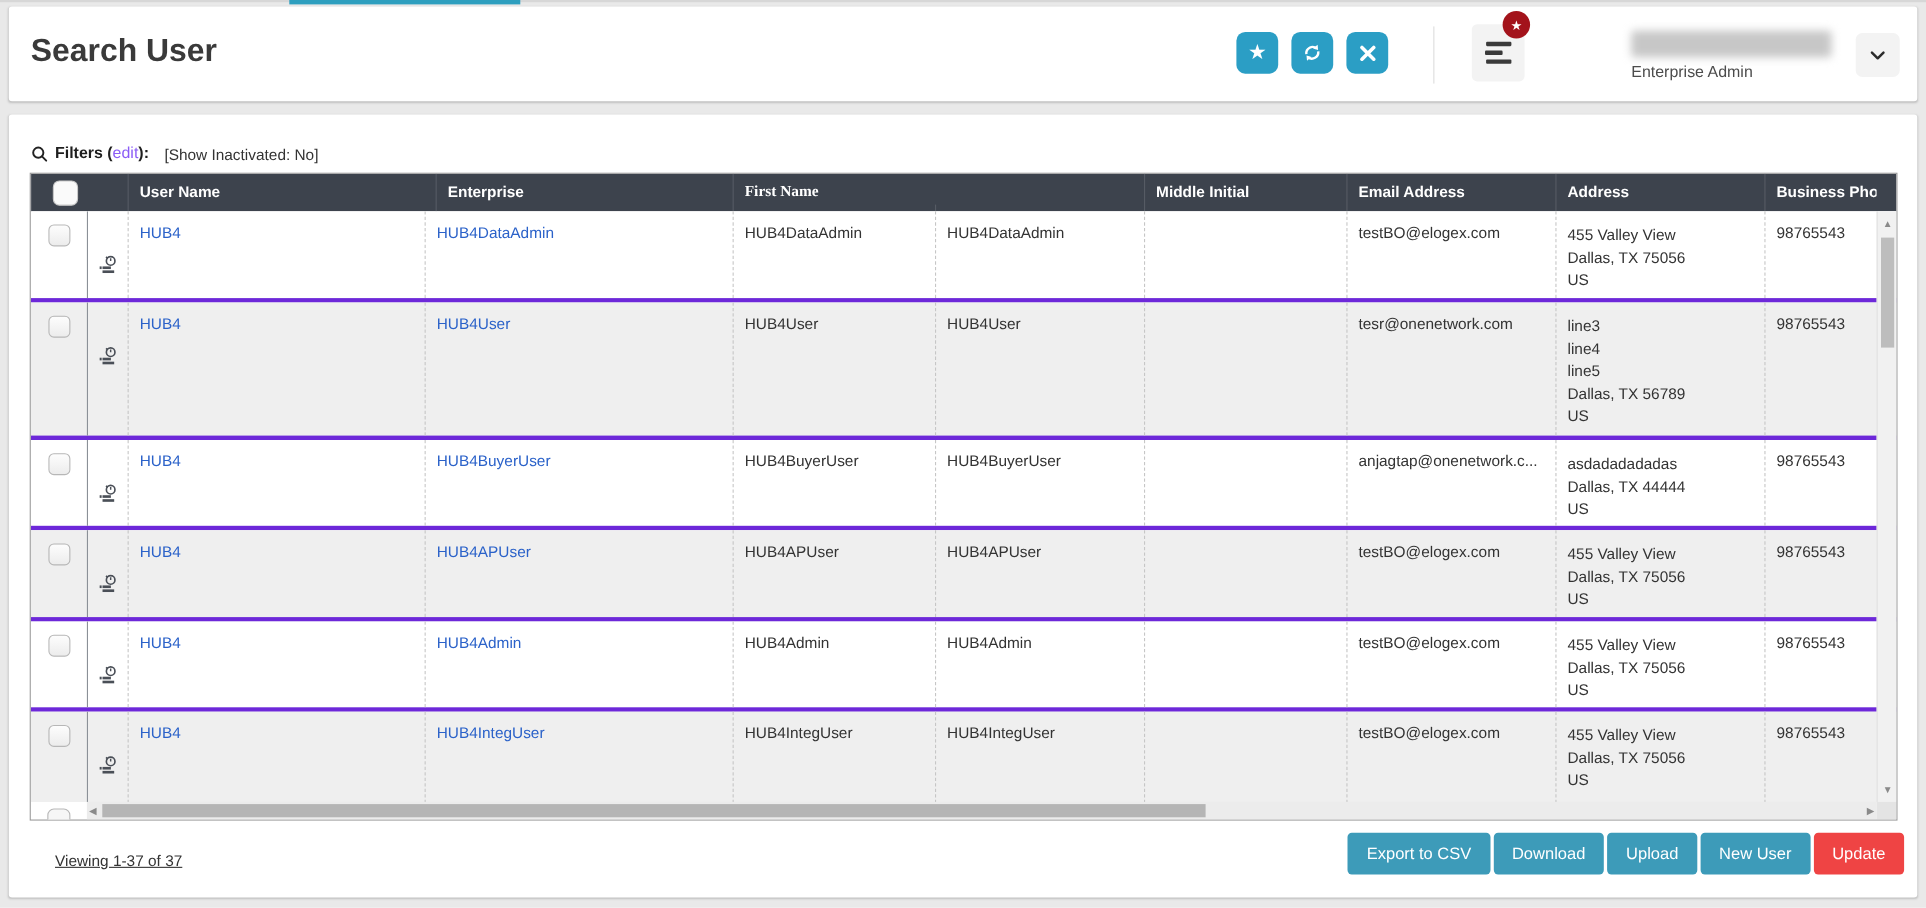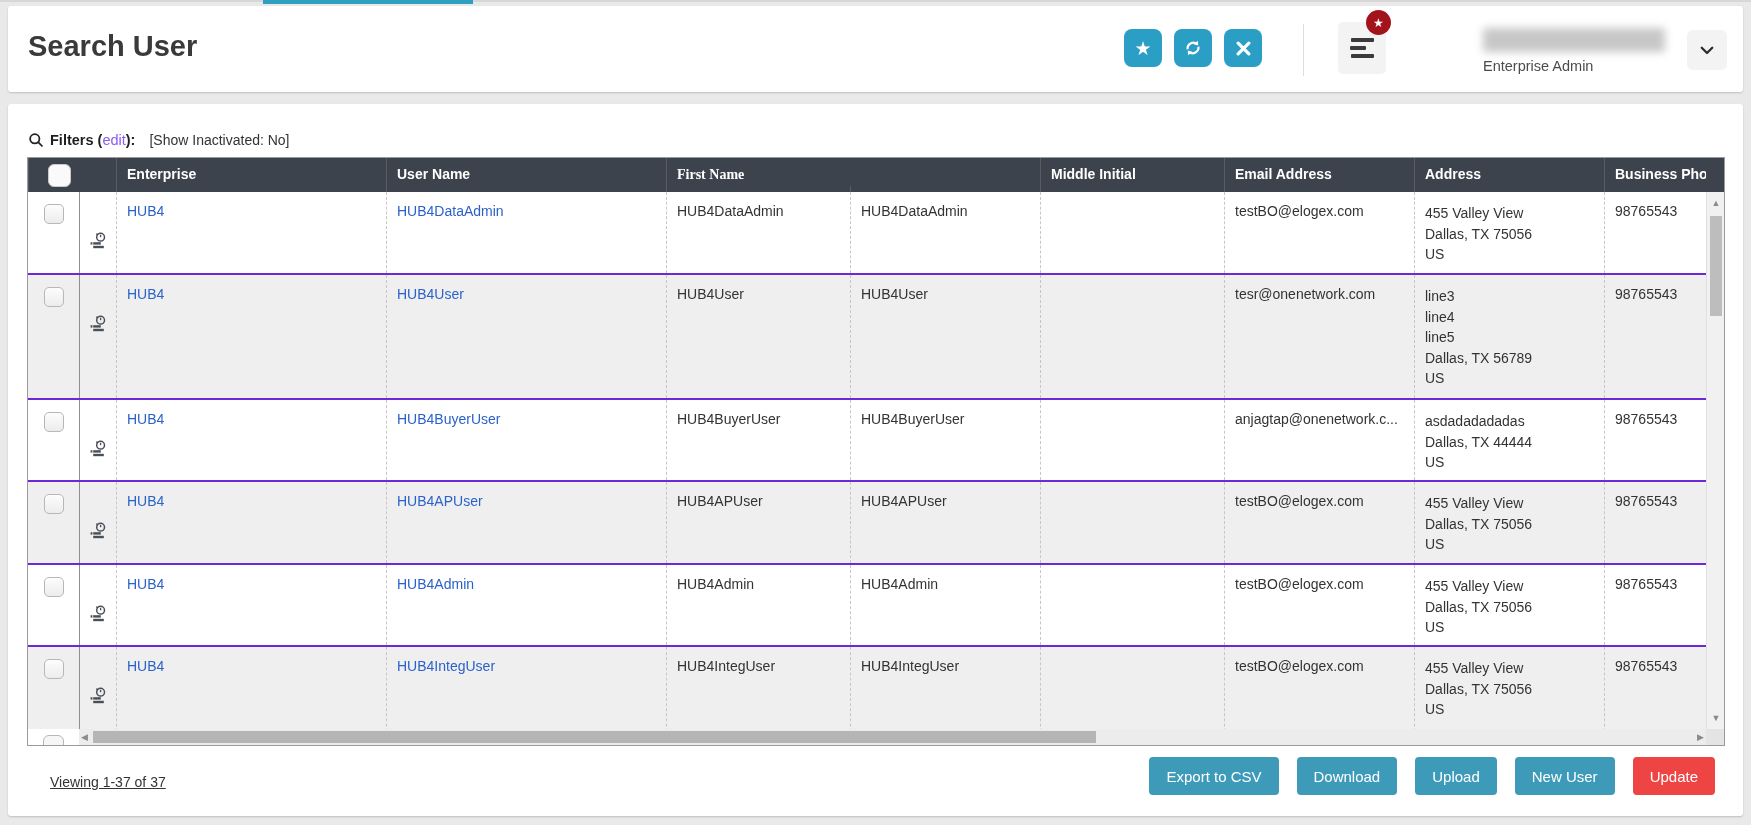--- a/index.html
+++ b/index.html
@@ -62,21 +62,21 @@
   }
   .thead { display:flex; height:34px; background:#3d434d; }
   .th {
     flex:none; color:#fff; font-size:14px; font-weight:700; line-height:33px;
     padding-left:10px; border-left:1px solid #565b64; overflow:hidden; white-space:nowrap;
   }
   .th.noborder { border-left:none; }
   .th-cb { flex:none; display:flex; align-items:center; justify-content:center; }
   .hdr-cbx { width:23px; height:23px; background:#fafafa; border:1px solid #c9c9c9; border-radius:6px; cursor:pointer; }
   .tbody { position:relative; height:537px; overflow:hidden; }
-  .trow { display:flex; background:#fff; border-bottom:2px solid #6d28d9; }
+  .trow { display:flex; background:#fff; border-bottom:4px solid #6d28d9; }
   .trow.alt { background:#efefef; }
   .td {
     flex:none; padding:11px 10px 0 10px; font-size:14px; color:#333;
     border-left:1px dashed #c6c6c6; overflow:hidden; white-space:nowrap;
   }
   .td.cell-cb { border-left:none; padding:12px 0 0 0; display:flex; justify-content:center; align-items:flex-start; }
   .td.cell-icon { border-left:1px solid #8b9097; padding:40px 0 0 0; display:flex; justify-content:center; align-items:flex-start; }
   .td.linkcell { color:#2b62c9; cursor:pointer; }
   .td.addr { white-space:normal; line-height:20.5px; }
   .cbx {
@@ -94,21 +94,21 @@
   .varrow.up { top:6px; } .varrow.down { bottom:6px; }
   
   .hscroll { position:absolute; left:51px; right:18px; bottom:0; height:16px; background:#ececec; }
   .hthumb { position:absolute; left:14px; top:2px; width:1003px; height:12px; background:#b5b5b5; cursor:pointer; }
   .harrow { position:absolute; top:3px; font-size:9px; color:#8a8a8a; cursor:pointer; }
   .harrow.left { left:2px; } .harrow.right { right:2px; }
   .scroll-corner { position:absolute; right:0; bottom:0; width:18px; height:16px; background:#e4e4e4; }
 
   
   .status { position:absolute; left:42px; top:670px; font-size:14px; color:#333;text-decoration:underline; }
-  .footer-btns { position:absolute; right:28px; top:653px; display:flex; gap:18px; }
+  .footer-btns { position:absolute; right:12px; top:653px; display:flex; gap:3px; }
   .btn {
     height:38px; padding:0 17px; border:none; border-radius:4px; background:#3d9bb9;
     color:#fff; font-size:15px; font-family:inherit; cursor:pointer; white-space:nowrap;
   }
   .btn.light { background:#ef4444; }
   svg { display:block; }
 </style>
 </head>
 <body>
 
@@ -181,22 +181,22 @@
       <span class="fval">[Show Inactivated: No]</span>
     </div>
 
     <div class="tbl">
       <div class="thead">
         <div class="th th-cb" style="width:51px">
           <div class="hdr-cbx"></div>
         </div>
         <div class="th noborder" style="width:37px"></div>
 
-      <div class="th" style="width: 270px;">Enterprise</div>
-          <div class="th" style="width: 280px;">User Name</div>
+      <div class="th" style="width: 280px;">User Name</div>
+          <div class="th" style="width: 270px;">Enterprise</div>
           <div class="th" style="width: 184px; font-family: Liberation Serif, serif;">First Name</div>
           <div class="th" style="width: 190px; margin-top: 28px;">Last Name</div>
           <div class="th" style="width: 184px;">Middle Initial</div>
           <div class="th" style="width: 190px;">Email Address</div>
           <div class="th" style="width: 190px;">Address</div>
           <div class="th" style="width: 102px;">Business Phone</div>
         </div>
       <div class="tbody">
           <div class="trow" style="height: 83px;">
             <div class="td cell-cb" style="width:51px">

